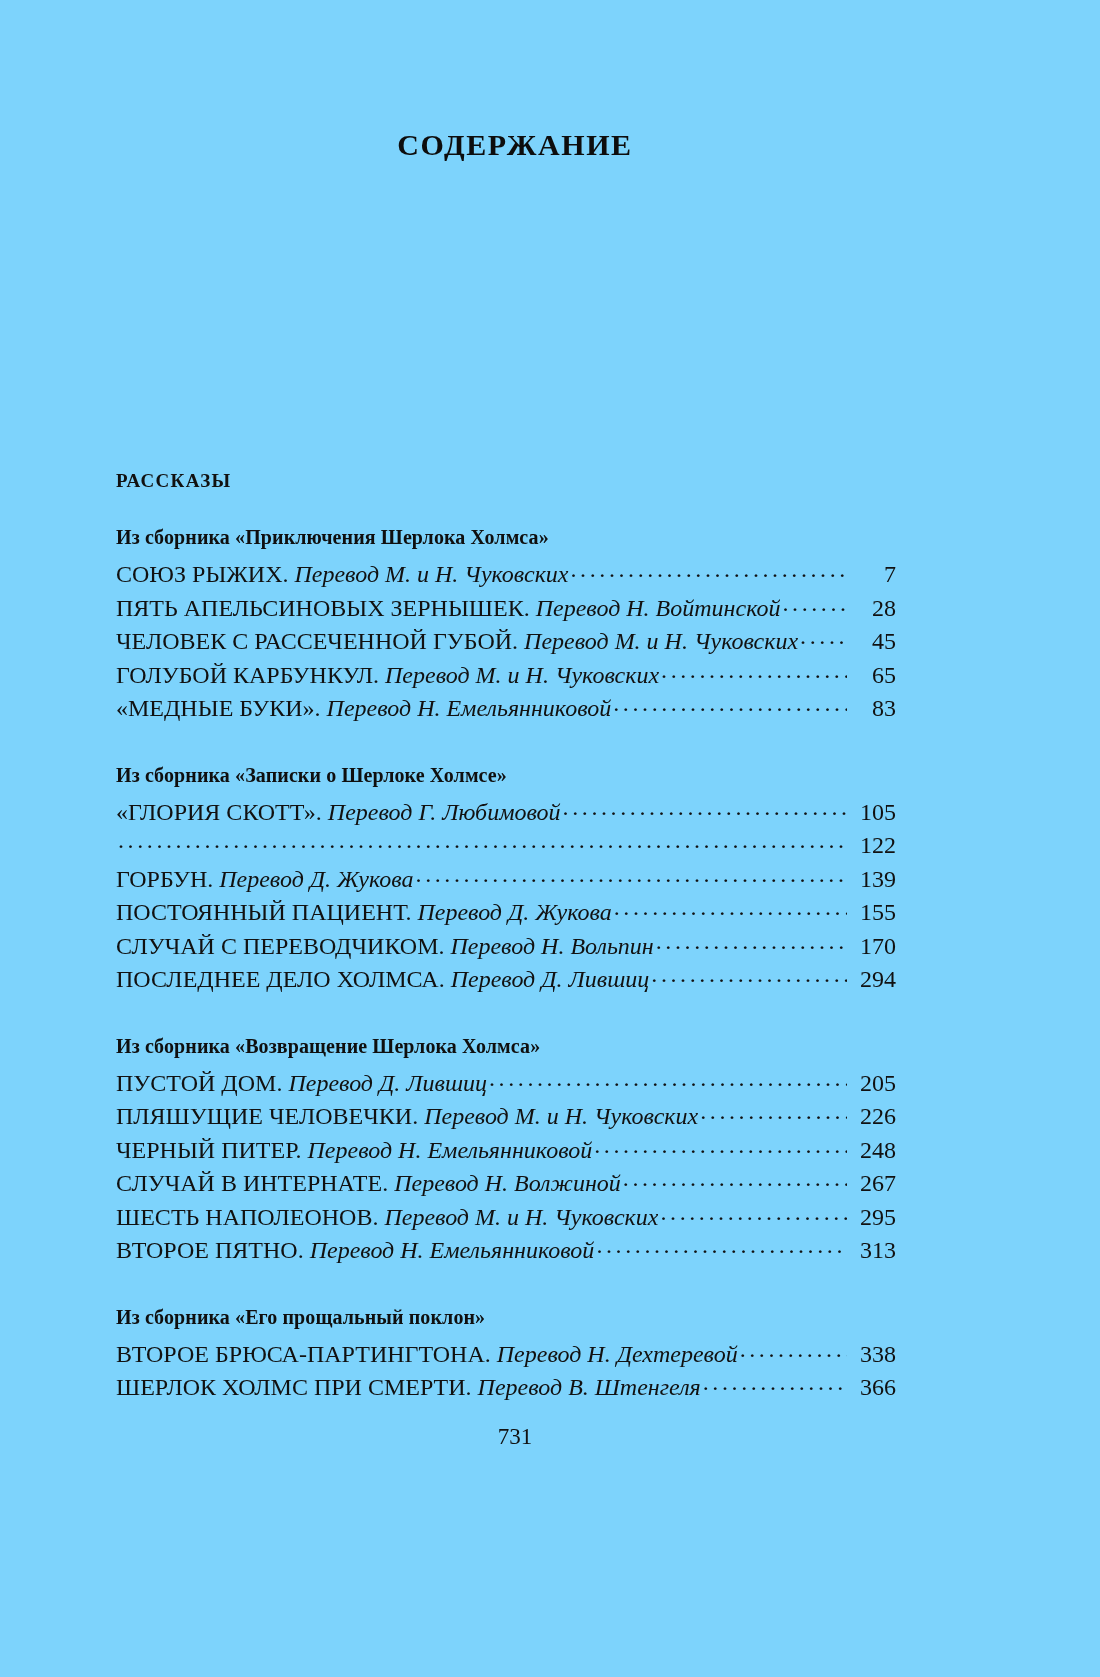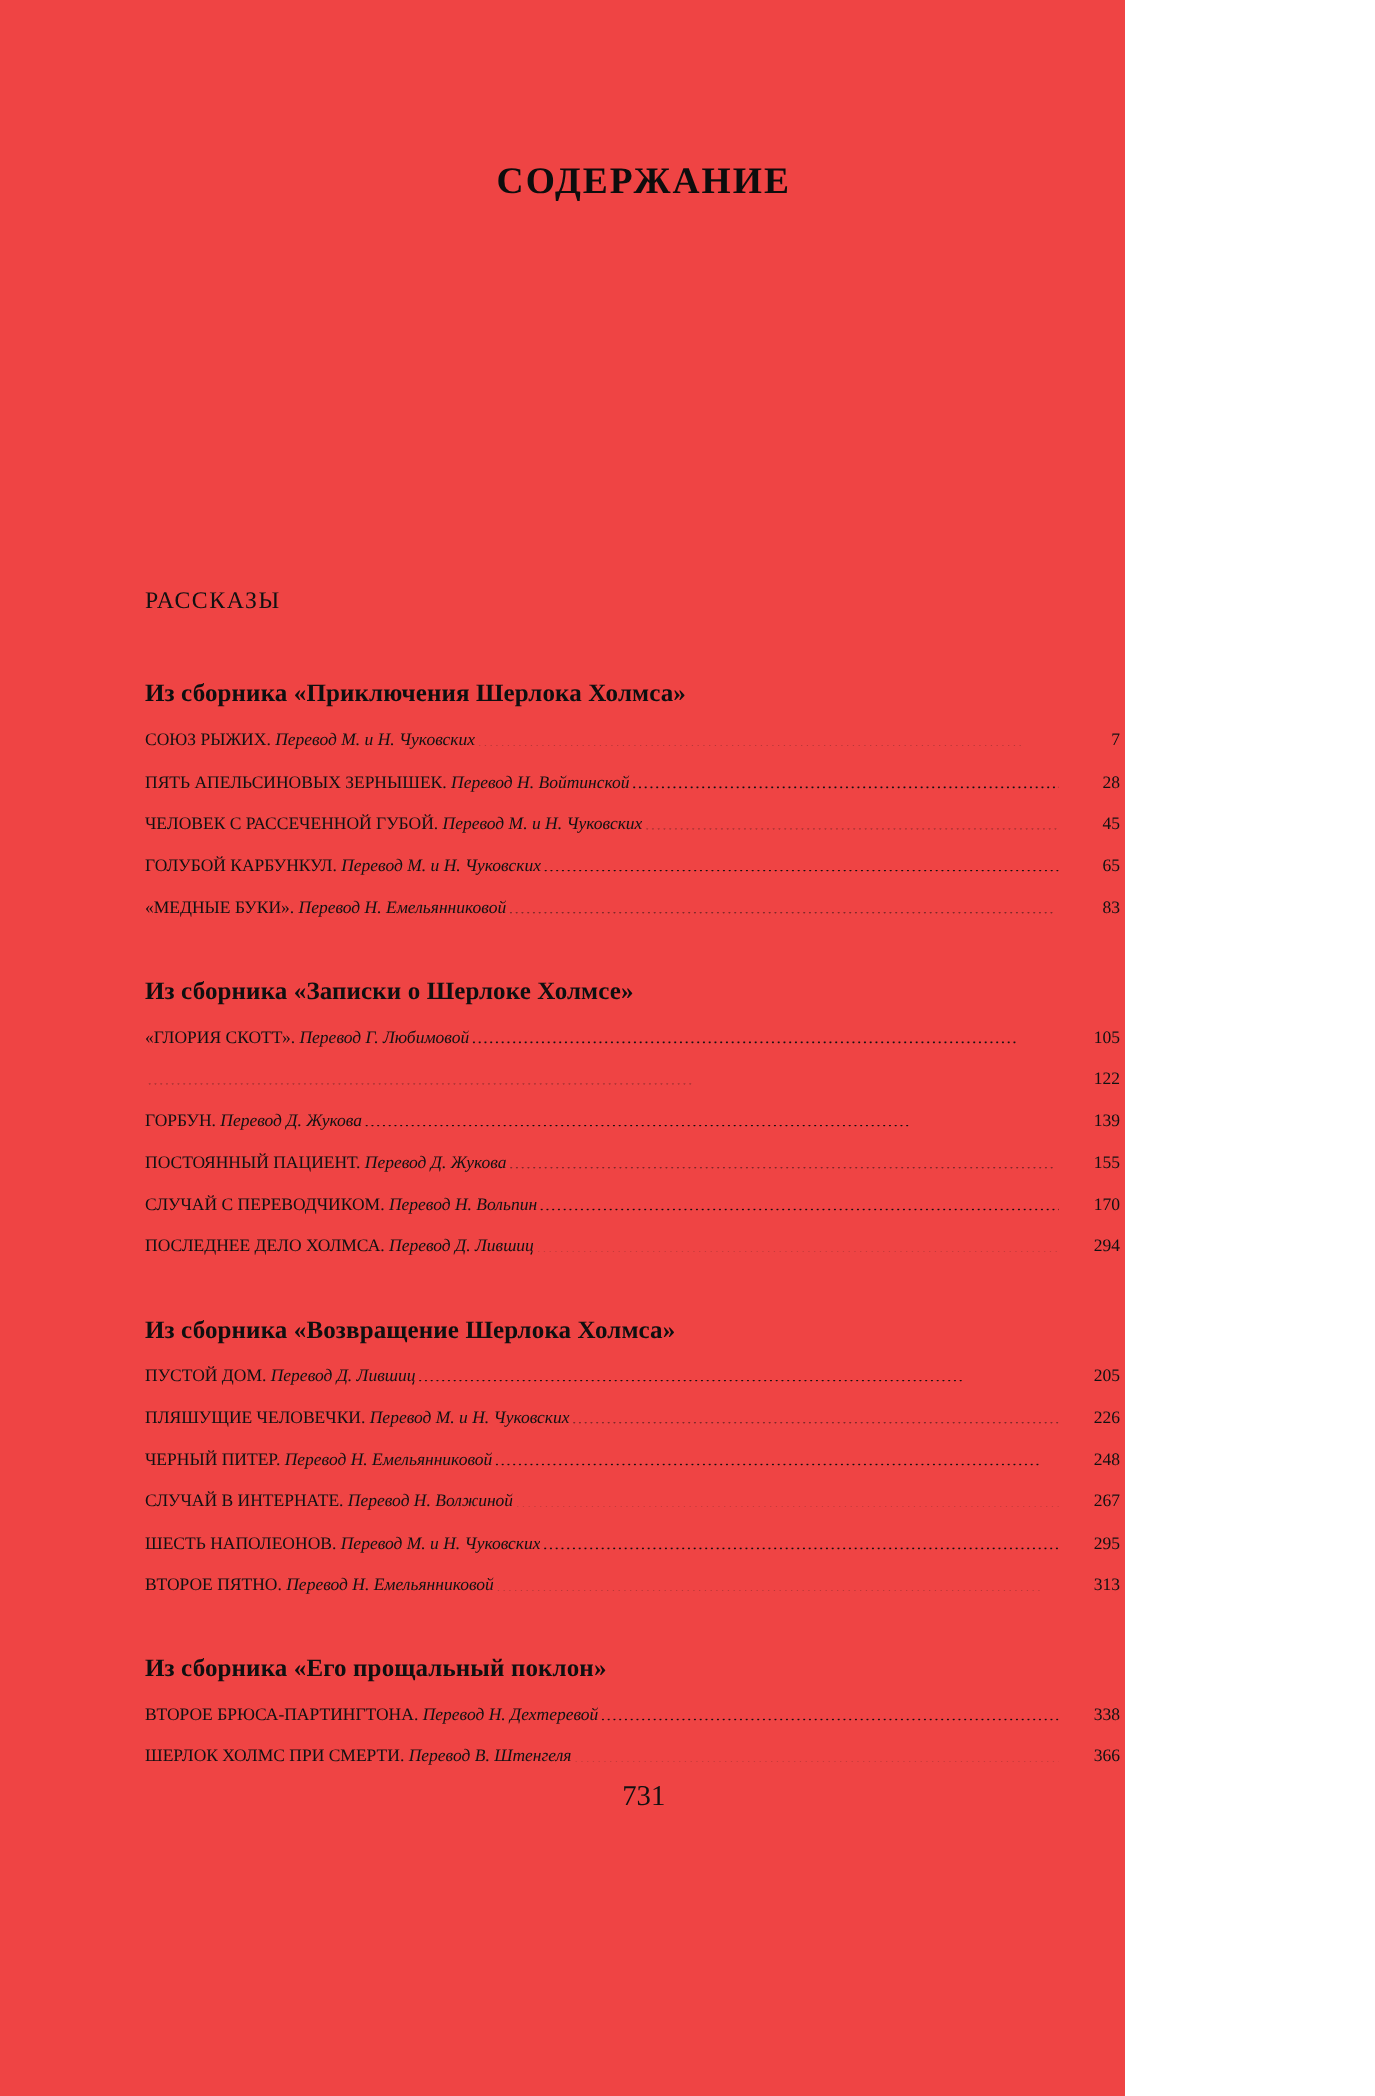--- a/index.html
+++ b/index.html
@@ -14,23 +14,23 @@
     position: relative;
     font-family: "Liberation Serif", "DejaVu Serif", serif;
     color: #111111;
     overflow: hidden;
   }
 
   .page {
     position: absolute;
     left: 0;
     top: 0;
-    width: 900px;
+    width: 1100px;
     height: 1677px;
-    background: #ef4444;
+    background: #7dd3fc;
   }
 
   
   .toc-title {
     position: absolute;
     left: 0;
     top: 128px;
     width: 1030px;
     text-align: center;
     font-size: 30px;
@@ -42,47 +42,47 @@
   
   .toc-body {
     position: absolute;
     left: 116px;
     top: 470px;
     width: 780px;
   }
 
   .part-title {
     font-size: 19px;
-    font-weight: normal;
+    font-weight: bold;
     letter-spacing: 1.3px;
     color: #111111;
-    margin: 0 0 52px 0;
+    margin: 0 0 34px 0;
   }
 
   .group {
     margin: 0 0 6px 0;
   }
   .group + .group {
     margin-top: 38px;
   }
 
   .group-title {
     font-size: 20px;
     font-weight: bold;
     color: #0f0f0f;
     margin: 0 0 9px 0;
     letter-spacing: 0.1px;
   }
 
   
   .entry {
     display: flex;
-    align-items: flex-end;
+    align-items: center;
     width: 100%;
-    font-size: 14px;
+    font-size: 24px;
     line-height: 33.5px;
     color: #111111;
     white-space: nowrap;
   }
 
   .entry-text {
     flex: 0 1 auto;
     overflow: hidden;
     white-space: nowrap;
   }

